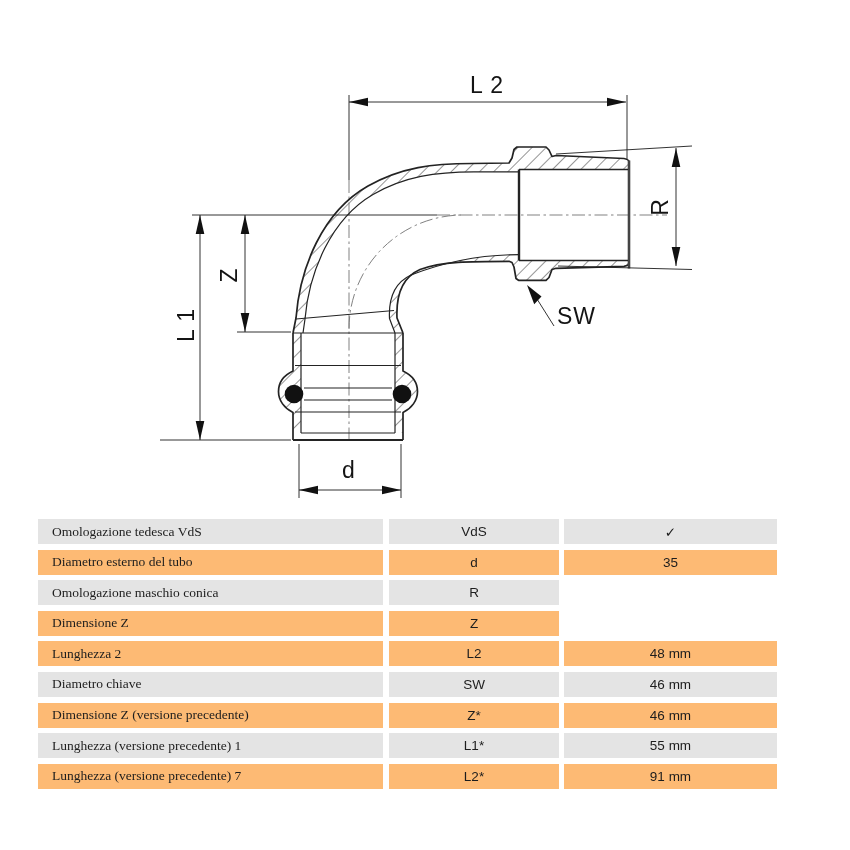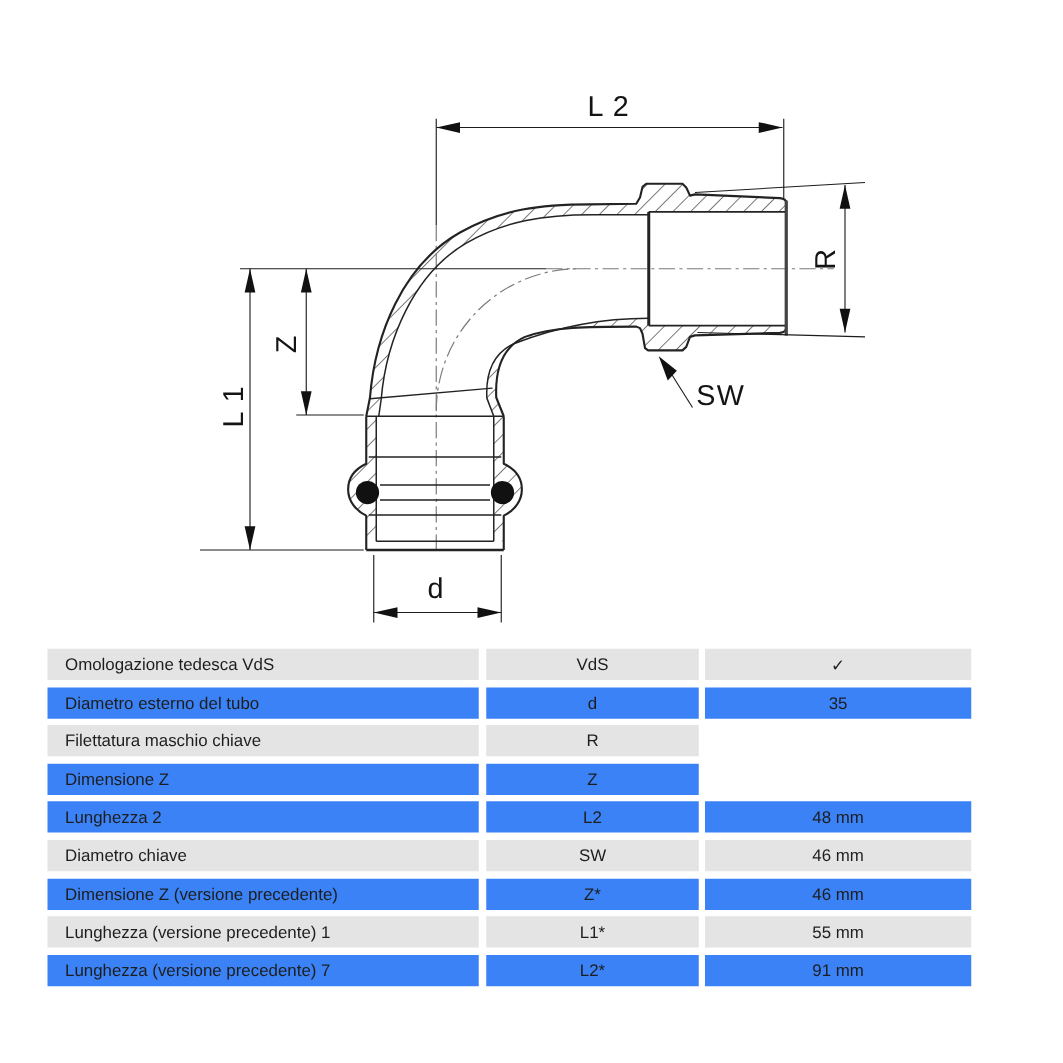--- a/index.html
+++ b/index.html
@@ -11,25 +11,25 @@
     font-family:"Liberation Sans", sans-serif;
     fill:#141414;
   }
   .dimlabel { font-size:23px; letter-spacing:1px; }
   .spec-table { position:absolute; left:38px; top:519px; width:774px; }
   .trow { display:flex; height:25px; margin-bottom:5.6px; }
   .cell {
     display:flex; align-items:center; font-size:13.5px; color:#1d1d1d;
     box-sizing:border-box;
   }
-  .c1 { width:345px; padding-left:14px; justify-content:flex-start; }
+  .c1 { width:345px; padding-left:14px; justify-content:flex-start;font-family:Liberation Serif, serif; }
   .c2 { width:170px; margin-left:6px; justify-content:center; }
   .c3 { width:213px; margin-left:5px; justify-content:center; }
   .trow.dark  .cell { background:#e4e4e4; }
-  .trow.light .cell { background:#3b82f6; }
+  .trow.light .cell { background:#fdba74; }
 </style>
 </head>
 <body>
 
 
 
 <svg width="850" height="850" viewBox="0 0 850 850">
   <defs>
     <pattern id="hatch" width="10" height="10" patternUnits="userSpaceOnUse" patternTransform="rotate(45)">
       <line x1="0" y1="0" x2="0" y2="10" stroke="#3c3c3c" stroke-width="1.1"></line>
@@ -117,21 +117,21 @@
     <div class="cell c1">Omologazione tedesca VdS</div>
     <div class="cell c2">VdS</div>
     <div class="cell c3">✓</div>
   </div>
   <div class="trow light">
     <div class="cell c1">Diametro esterno del tubo</div>
     <div class="cell c2">d</div>
     <div class="cell c3">35</div>
   </div>
   <div class="trow dark">
-    <div class="cell c1">Filettatura maschio chiave</div>
+    <div class="cell c1">Omologazione maschio conica</div>
     <div class="cell c2">R</div>
   </div>
   <div class="trow light">
     <div class="cell c1">Dimensione Z</div>
     <div class="cell c2">Z</div>
   </div>
   <div class="trow light">
     <div class="cell c1">Lunghezza 2</div>
     <div class="cell c2">L2</div>
     <div class="cell c3">48 mm</div>

